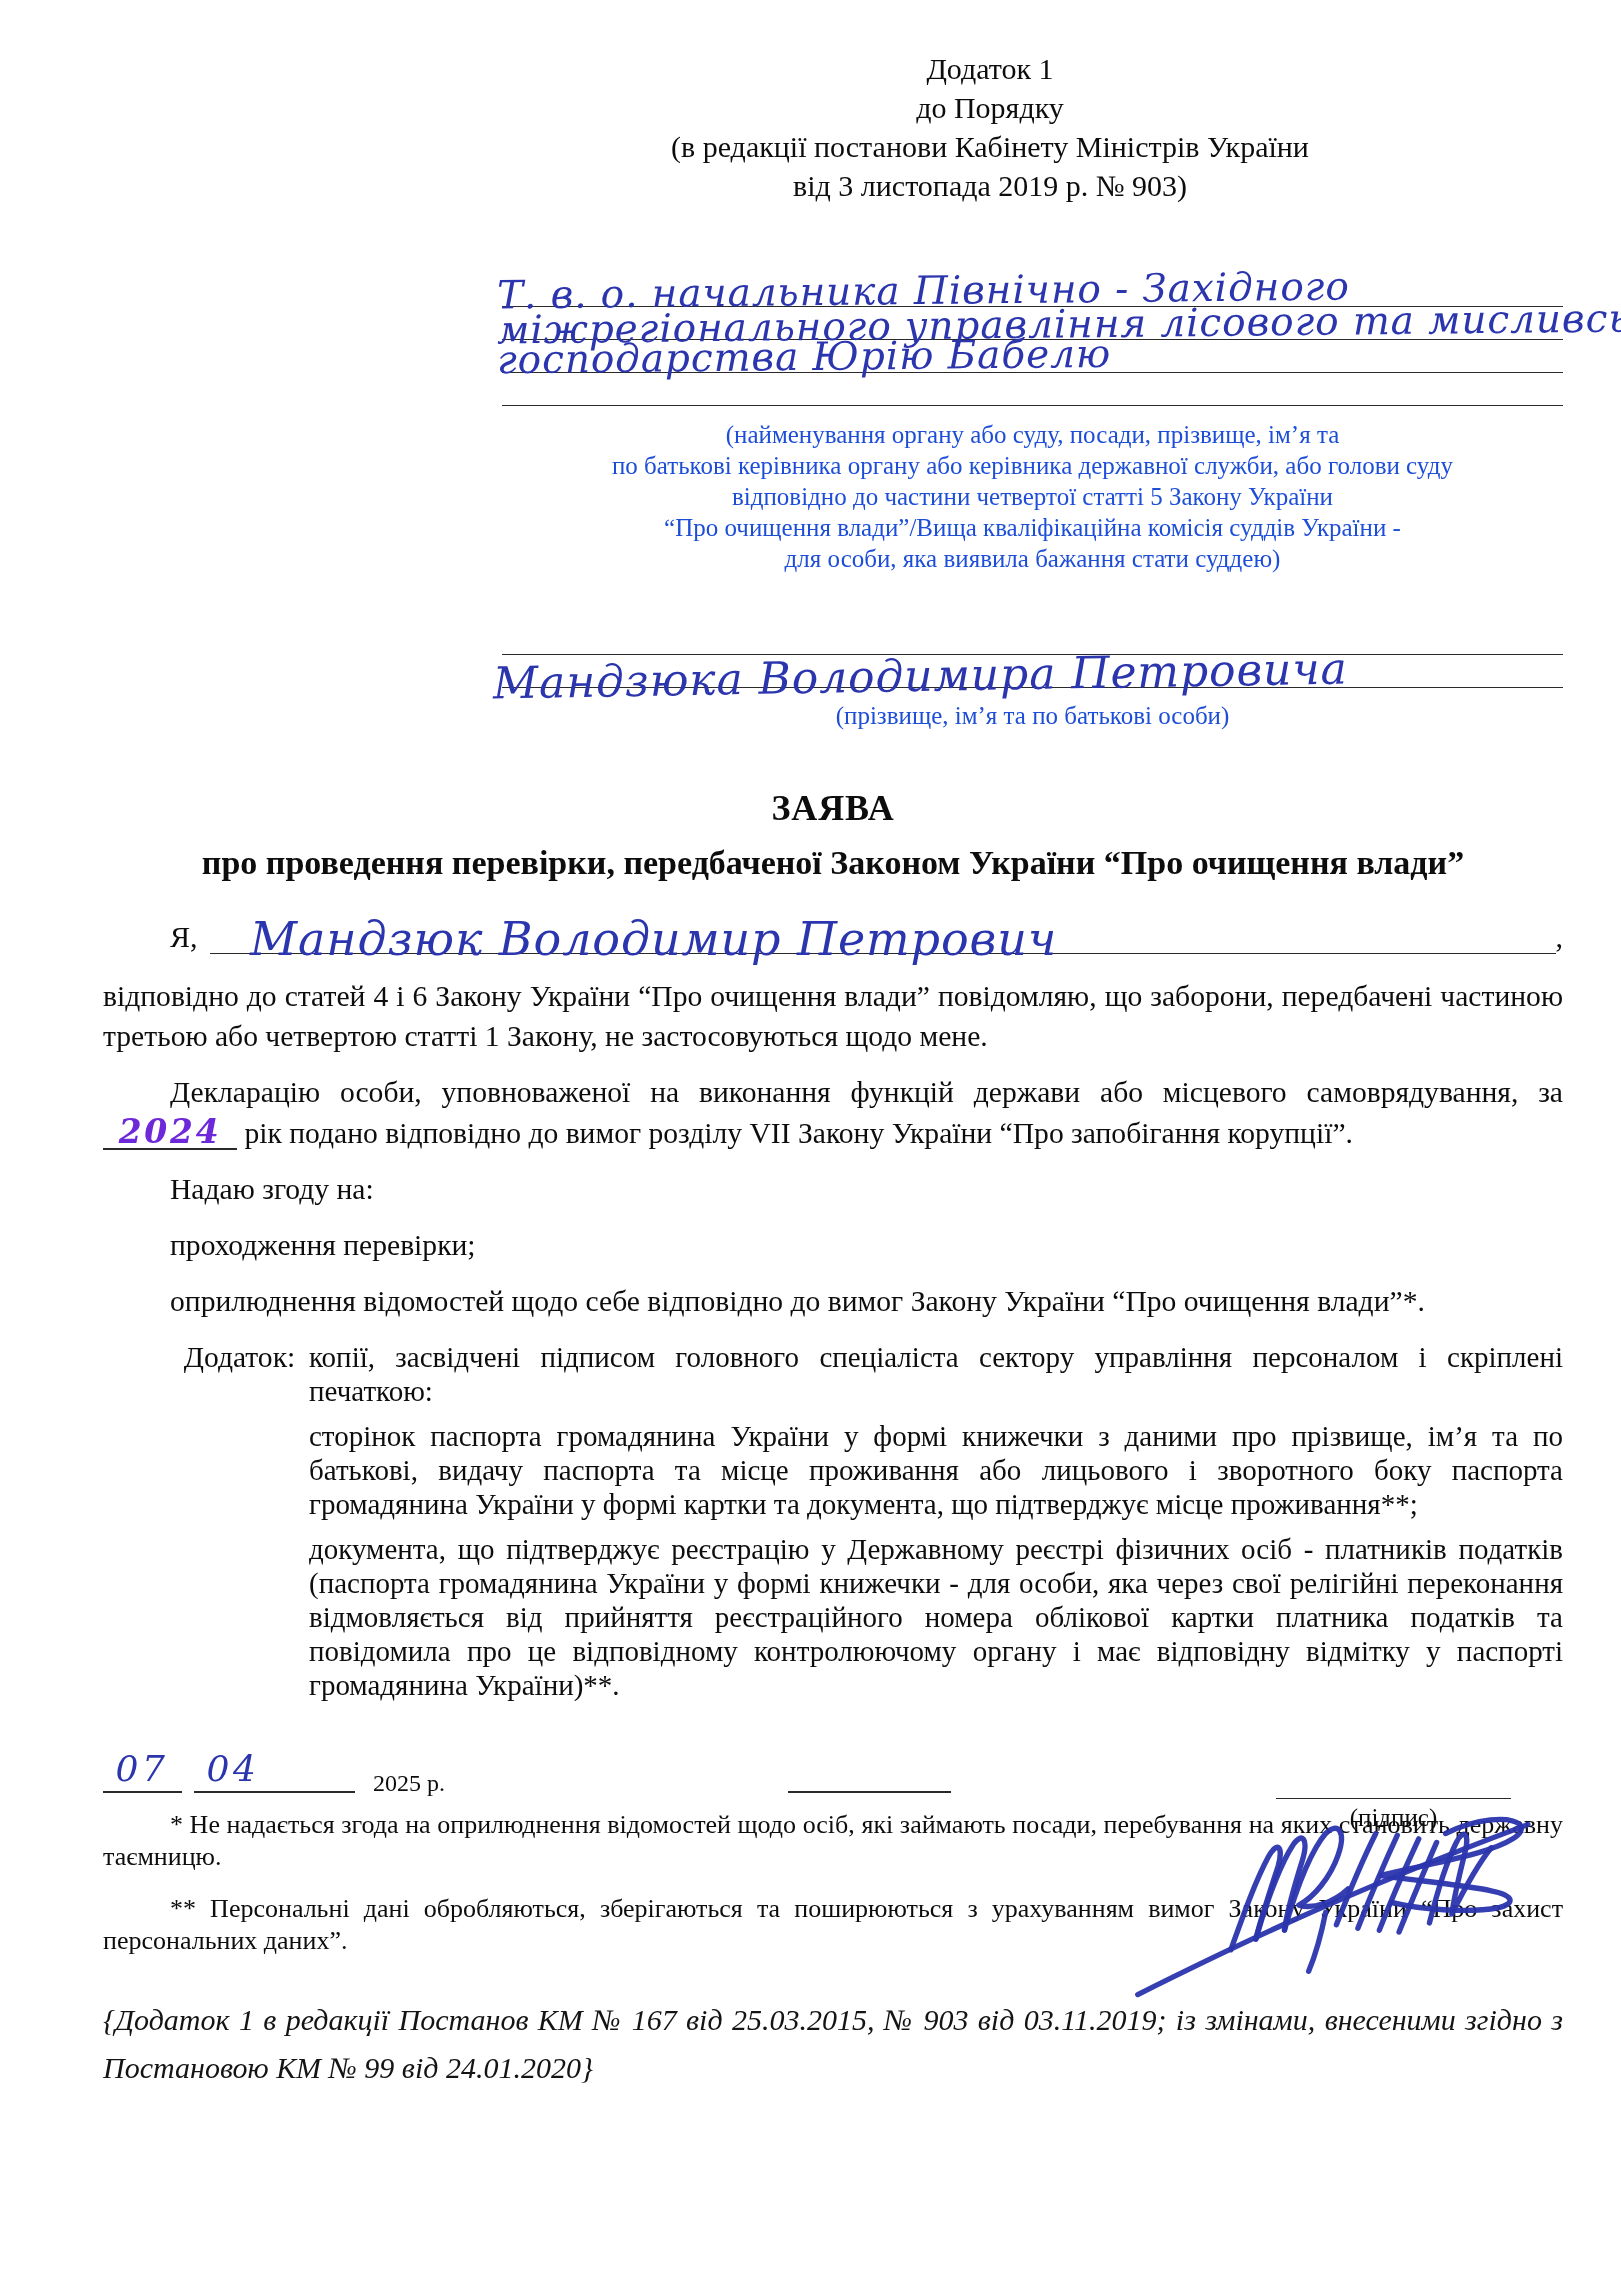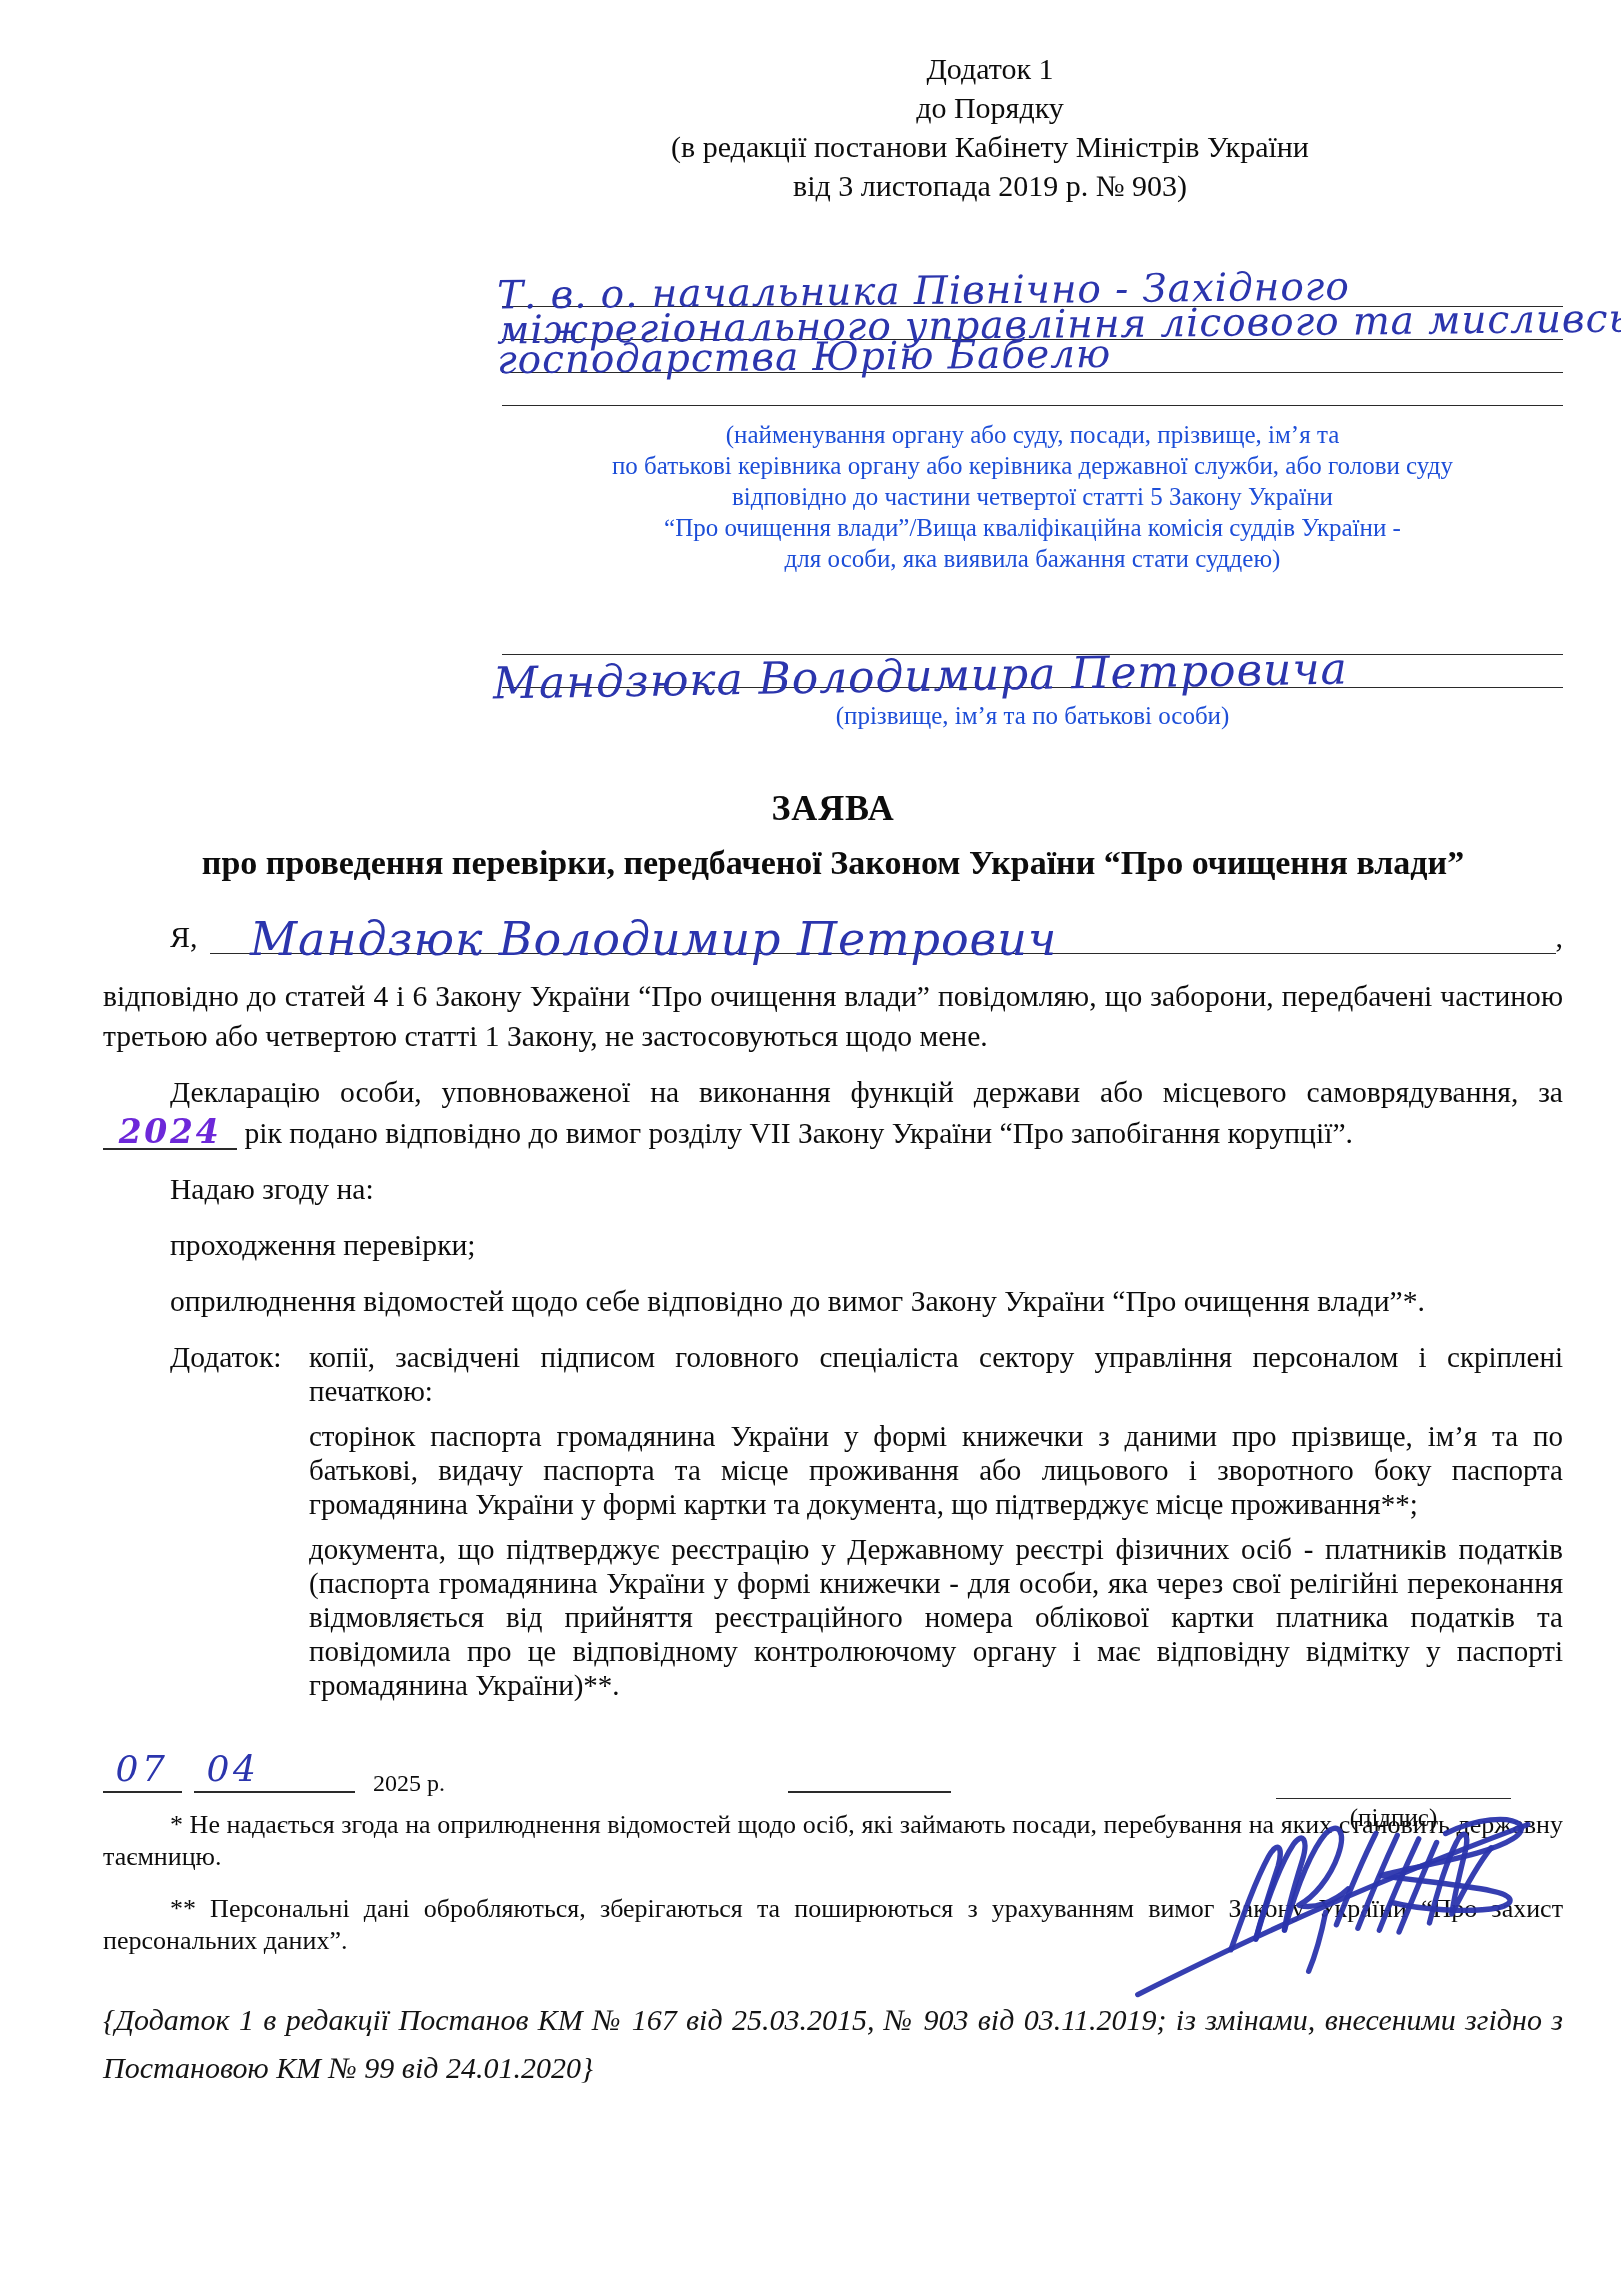--- a/index.html
+++ b/index.html
@@ -39,21 +39,21 @@
   .ya-caption{margin-left:67px;margin-top:7.2px;text-align:center;font-size:25px;}
   
   p{margin:0;}
   .body{font-size:29.6px;line-height:40px;text-align:justify;margin-top:16px;}
   .body.first{margin-top:21.5px;}
   .indent{text-indent:67px;}
   .year-blank{display:inline-block;width:134px;border-bottom:2.7px solid #2a2a2a;text-align:center;text-indent:0;position:relative;height:36px;vertical-align:baseline;}
   .hw-year{font-size:33px;font-weight:bold;letter-spacing:2.7px;}
   
   .attachment{display:flex;margin:19.7px 0 0 67px;}
-  .att-label{width:139px;font-size:29.6px;line-height:34px;flex:0 0 auto;}
+  .att-label{width:139px;font-size:29.6px;line-height:34px;flex:0 0 auto;text-align:center;}
   .att-content{flex:1;}
   .att-content p{font-size:29px;line-height:34px;text-align:justify;margin:0 0 10.7px 0;}
   
   .date-row{position:relative;height:45px;margin-top:36px;}
   .blank{position:absolute;bottom:0;border-bottom:2.7px solid #2a2a2a;}
   .d1{left:0;width:79px;}
   .d2{left:91px;width:161px;}
   .hw-date{position:absolute;left:12.5px;bottom:1.8px;font-size:36px;font-weight:normal;letter-spacing:3.6px;}
   .year-label{position:absolute;left:270px;bottom:-3.6px;font-size:24px;}
   .mid{left:685px;width:163px;}

